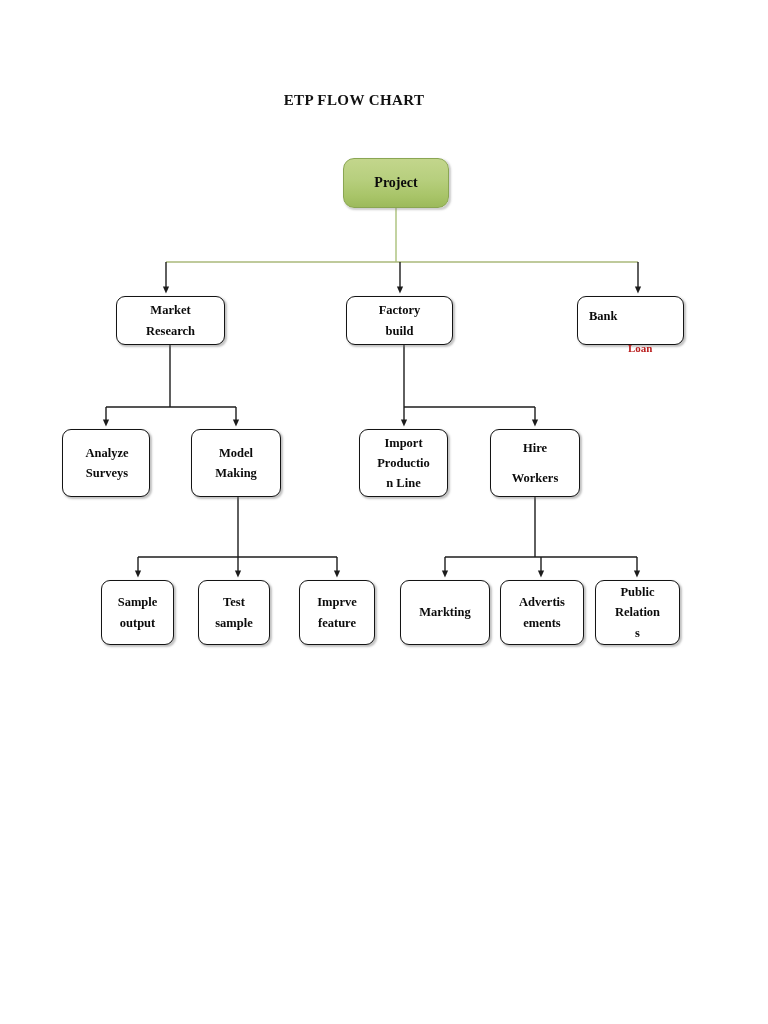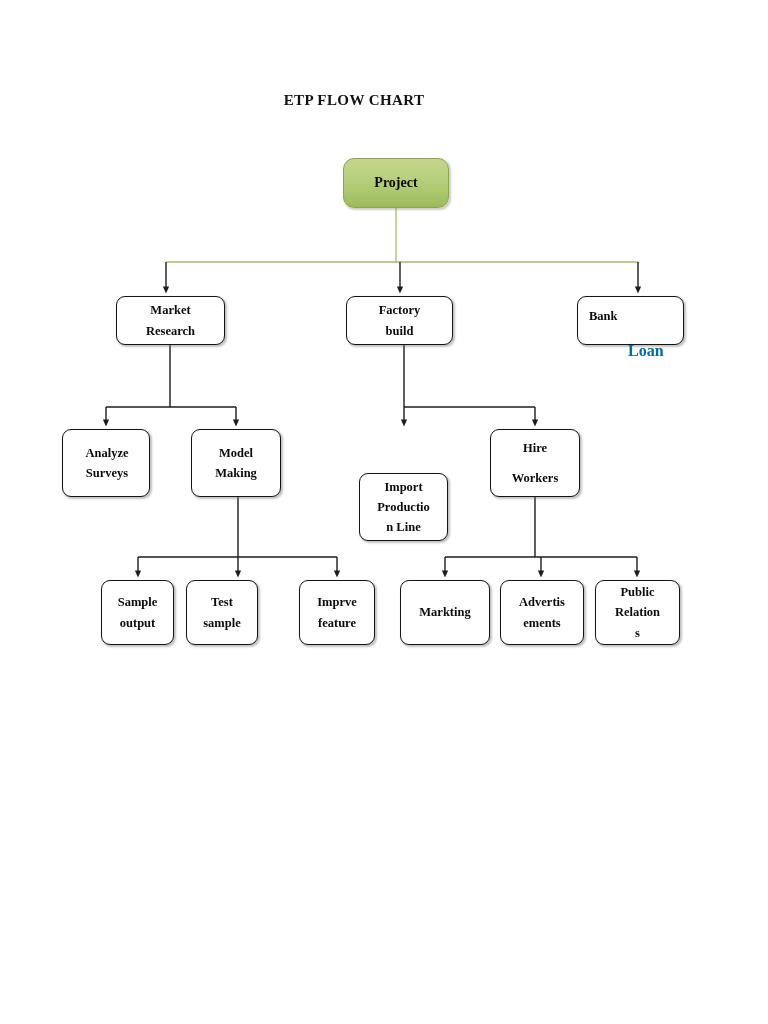--- a/index.html
+++ b/index.html
@@ -86,23 +86,23 @@
     border-radius: 11px;
     background: linear-gradient(180deg, #c3d68c 0%, #b7cf7e 42%, #a8c468 78%, #9cba5c 100%);
     box-shadow: 1.5px 1.5px 2px rgba(130,130,130,0.4);
     font-size: 14px;
     color: #0b0b0b;
   }
 
   
   .annotation {
     position: absolute;
-    font-size: 16px;
+    font-size: 11px;
     font-weight: bold;
-    color: #0369a1;
+    color: #b91c1c;
     white-space: pre;
     font-family: "Liberation Serif", "DejaVu Serif", serif;
   }
 </style>
 </head>
 <body>
 
 <div id="chart-canvas">
 
   <div class="chart-title">ETP FLOW CHART</div>
@@ -183,37 +183,37 @@
   <div class="node" style="left:62px; top:429px; width:88px; height:68px;padding-left:6px;">
     <span class="line">Analyze</span>
     <span class="line">Surveys</span>
   </div>
 
   <div class="node" style="left:191px; top:429px; width:90px; height:68px;">
     <span class="line">Model</span>
     <span class="line">Making</span>
   </div>
 
-  <div class="node" style="left:359px; top:429px; width:89px; height:68px;margin-top:44px;">
+  <div class="node" style="left:359px; top:429px; width:89px; height:68px;">
     <span class="line">Import</span>
     <span class="line">Productio</span>
     <span class="line">n Line</span>
   </div>
 
   <div class="node" style="left:490px; top:429px; width:90px; height:68px;gap:10px;">
     <span class="line">Hire</span>
     <span class="line">Workers</span>
   </div>
 
   <div class="node" style="left:101px; top:580px; width:73px; height:65px;">
     <span class="line">Sample</span>
     <span class="line">output</span>
   </div>
 
-  <div class="node" style="left:186px; top:580px; width:72px; height:65px;">
+  <div class="node" style="left:198px; top:580px; width:72px; height:65px;">
     <span class="line">Test</span>
     <span class="line">sample</span>
   </div>
 
   <div class="node" style="left:400px; top:580px; width:90px; height:65px;">
     <span class="line">Markting</span>
   </div>
 
   <div class="node" style="left:299px; top:580px; width:76px; height:65px;">
     <span class="line">Imprve</span>

